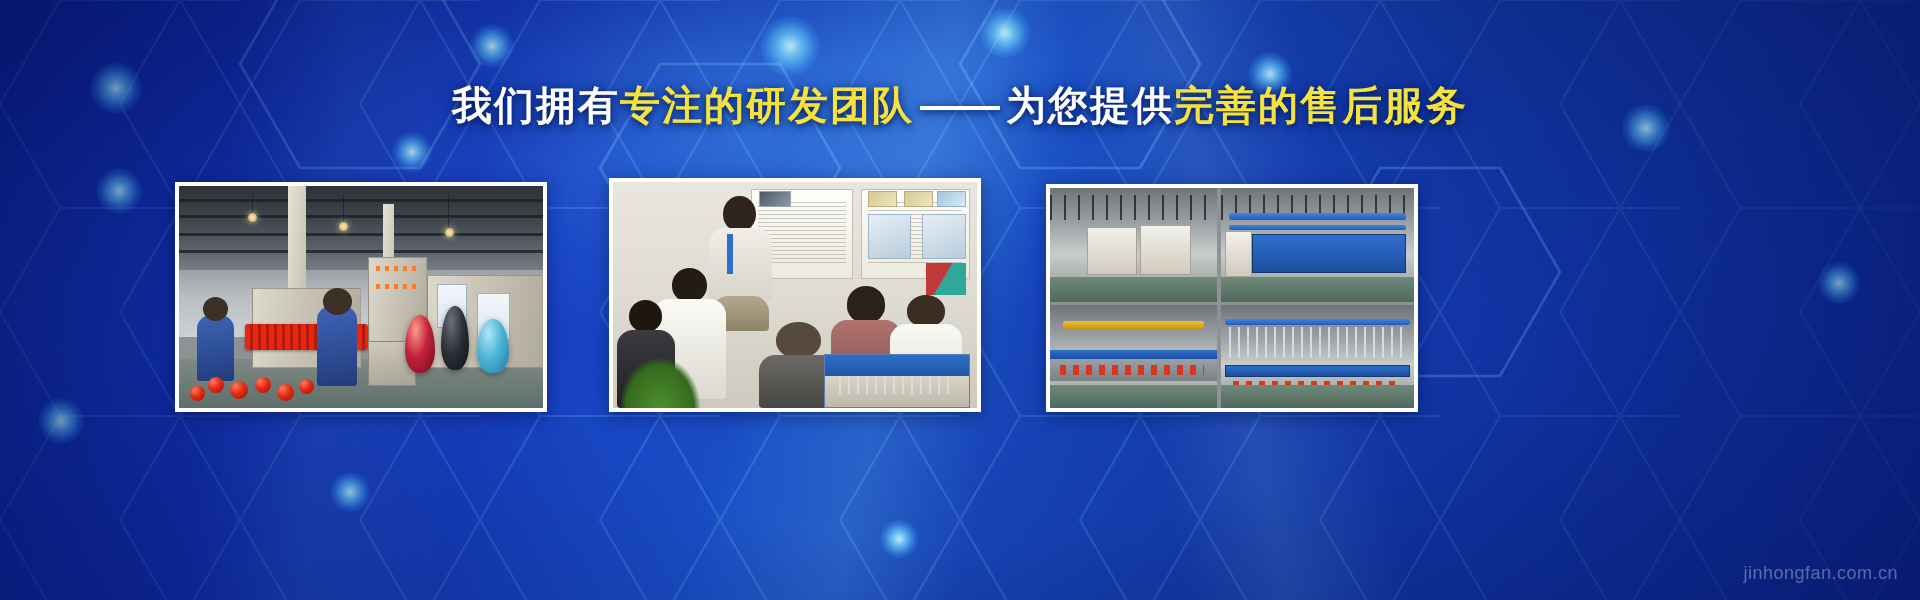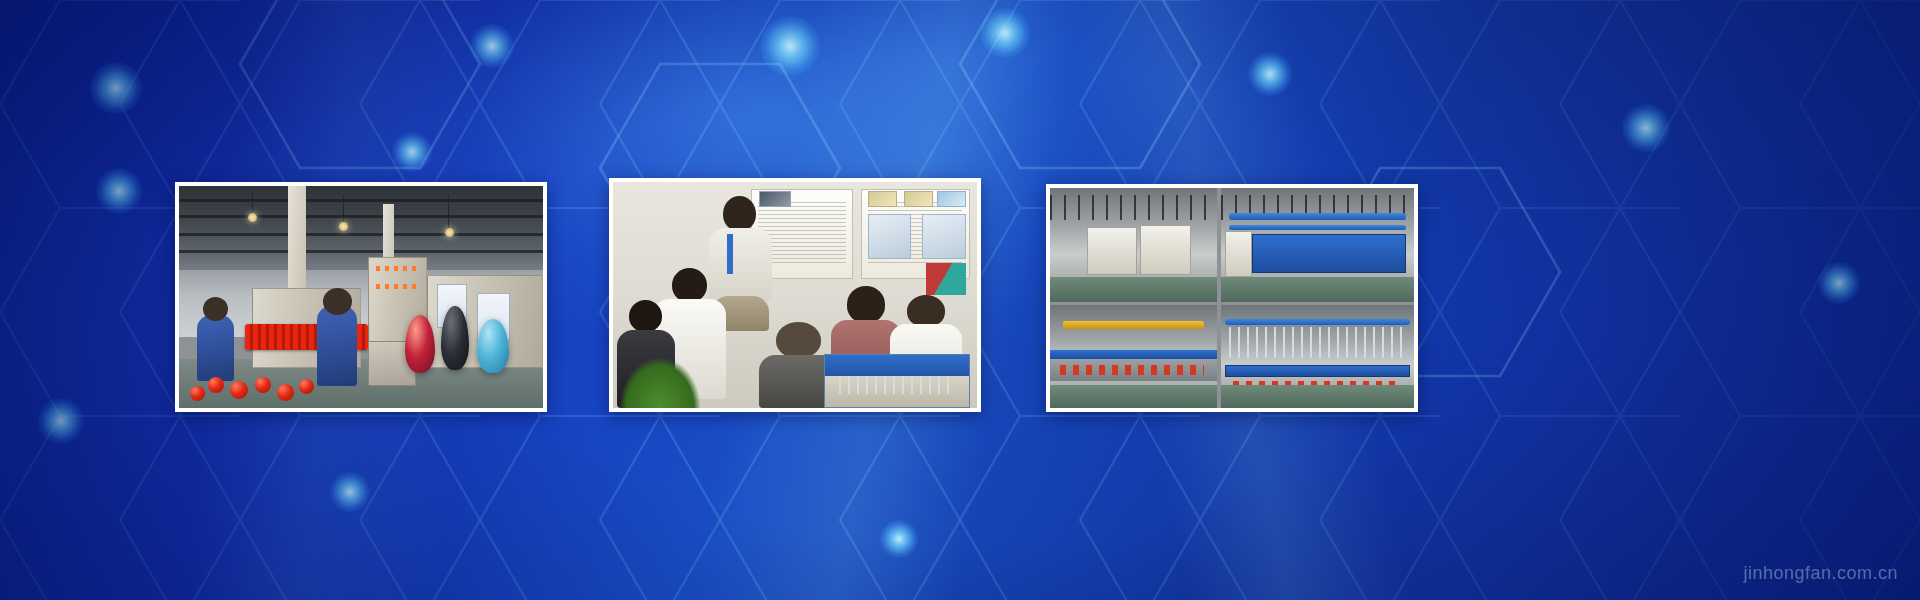--- a/index.html
+++ b/index.html
@@ -293,20 +293,23 @@
   <div class="node" style="left:980px; top:8px;   width:50px; height:50px;"></div>
   <div class="node" style="left:1248px;top:52px;  width:44px; height:44px;"></div>
   <div class="node" style="left:1622px;top:104px; width:48px; height:48px;"></div>
   <div class="node" style="left:1818px;top:262px; width:42px; height:42px;"></div>
   <div class="node" style="left:38px;  top:398px; width:46px; height:46px;"></div>
   <div class="node" style="left:330px; top:472px; width:40px; height:40px;"></div>
   <div class="node" style="left:880px; top:520px; width:38px; height:38px;"></div>
 
   <div class="bg-layer vignette"></div>
 
+  <div id="headline">
+    <span class="seg-white">我们拥有</span><span class="seg-yellow">专注的研发团队</span><span class="seg-dash">——</span><span class="seg-white">为您提供</span><span class="seg-yellow">完善的售后服务</span>
+  </div>
 
   <div class="photo" id="photo-1">
     <div class="inner">
       <div class="p1-roof"></div>
       <div class="p1-roofbeam" style="top:6%;"></div>
       <div class="p1-roofbeam" style="top:13%;"></div>
       <div class="p1-roofbeam" style="top:21%;"></div>
       <div class="p1-roofbeam" style="top:29%;"></div>
 
       <div class="p1-lampwire" style="left:45%; top:4%; height:13%;"></div>

